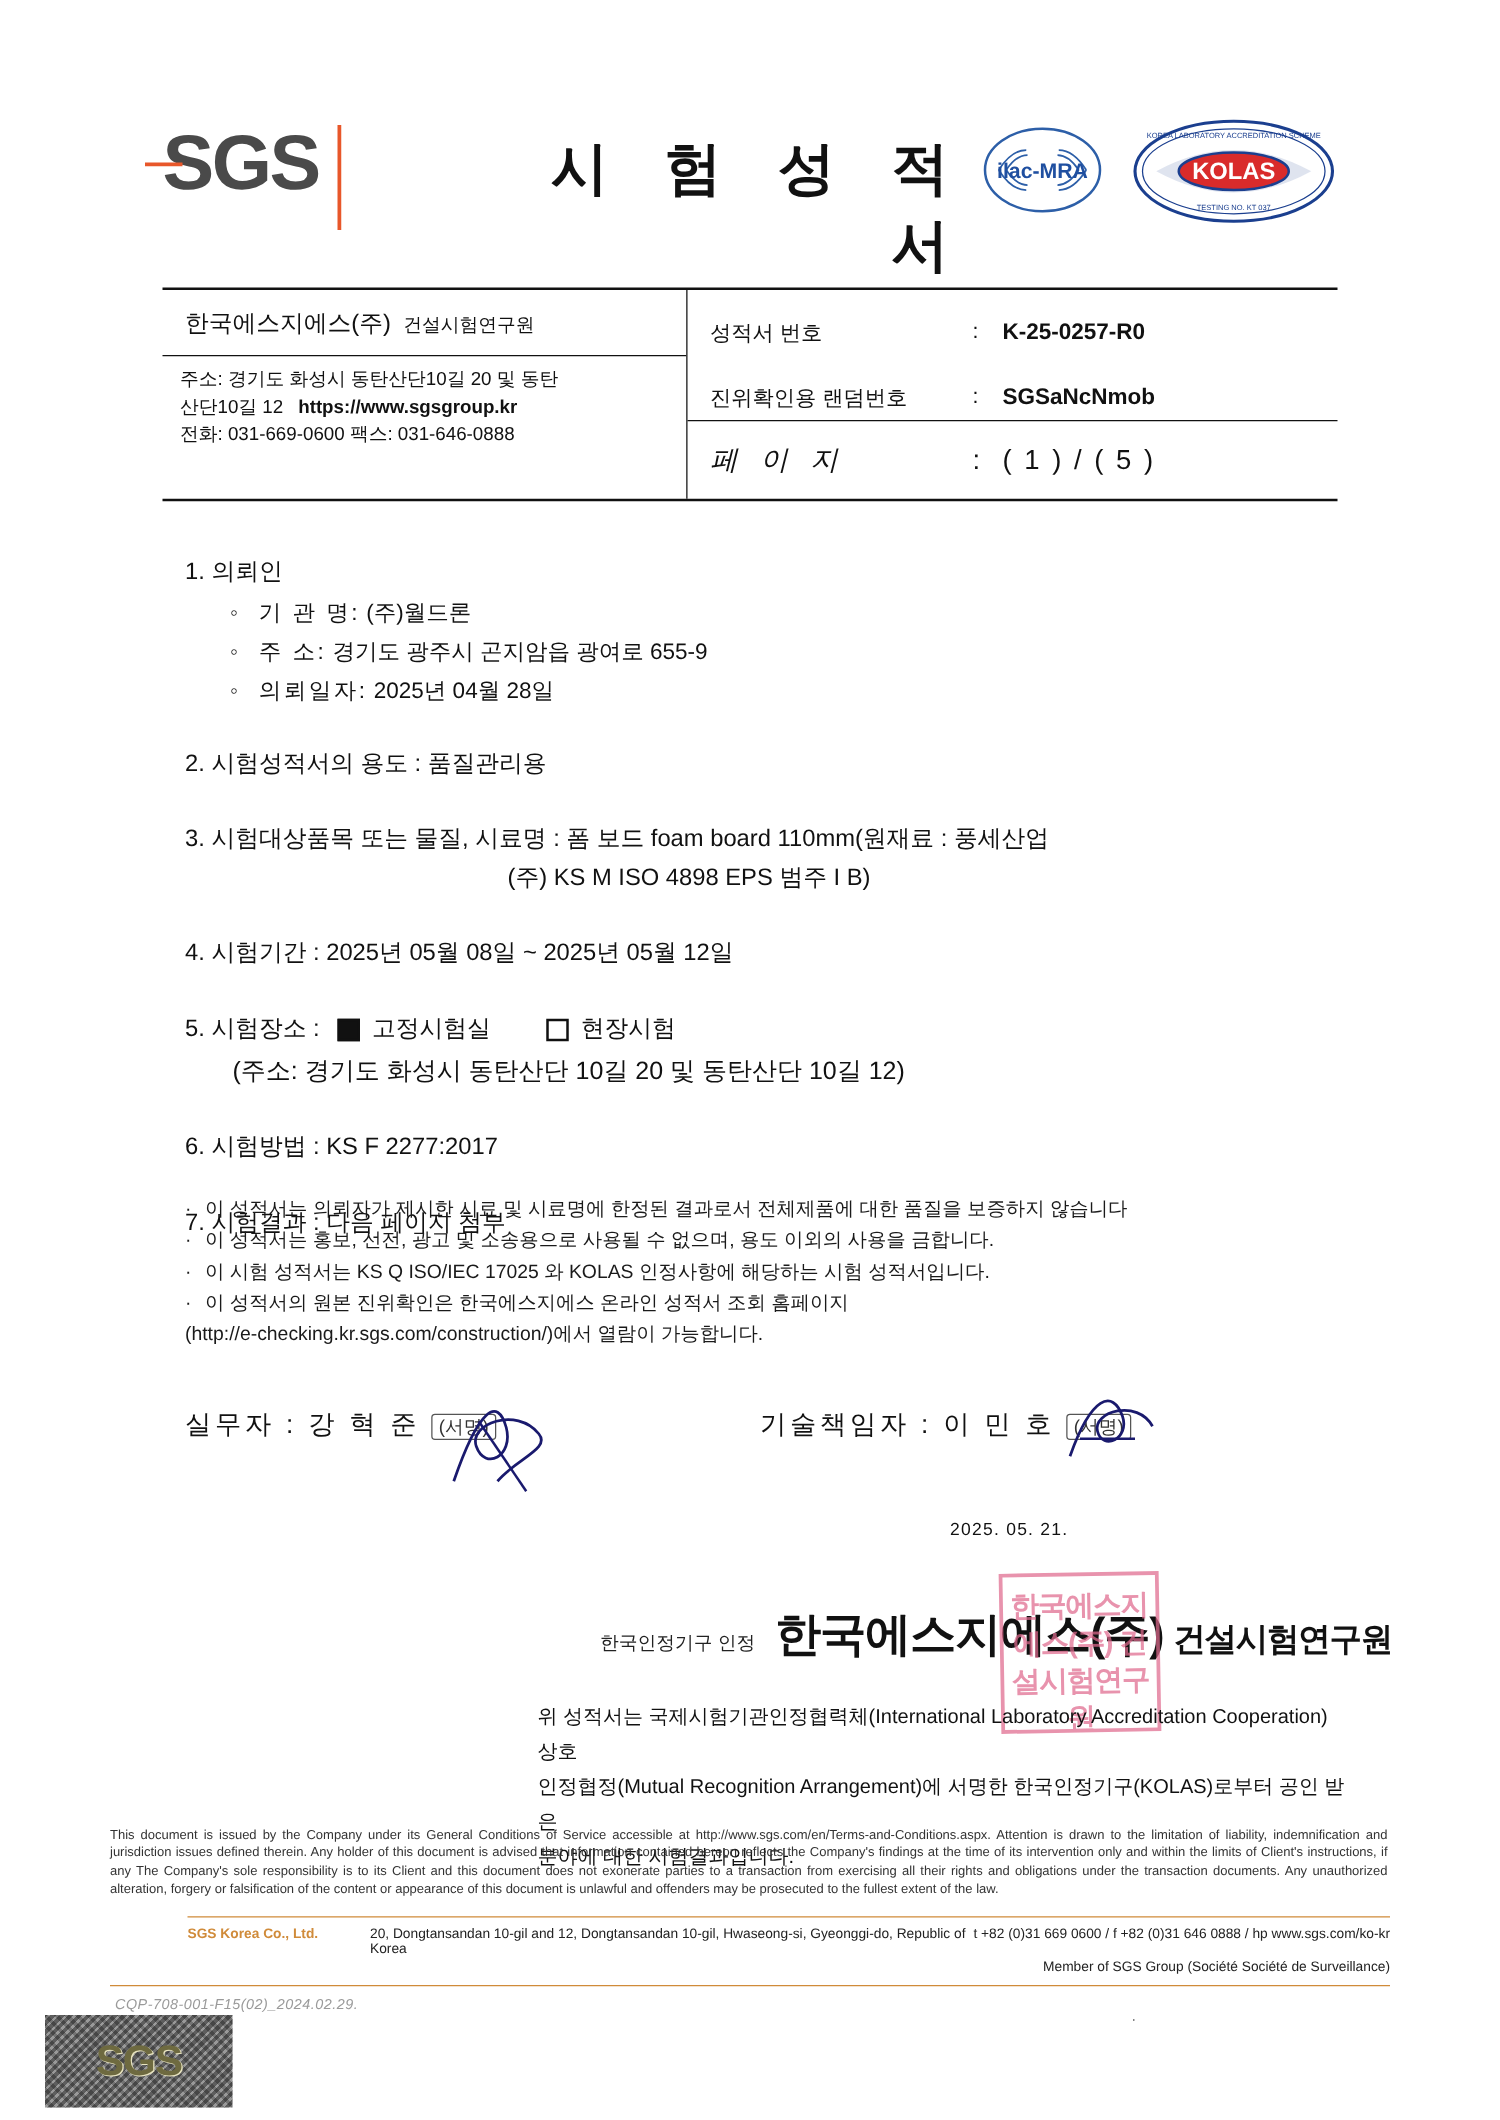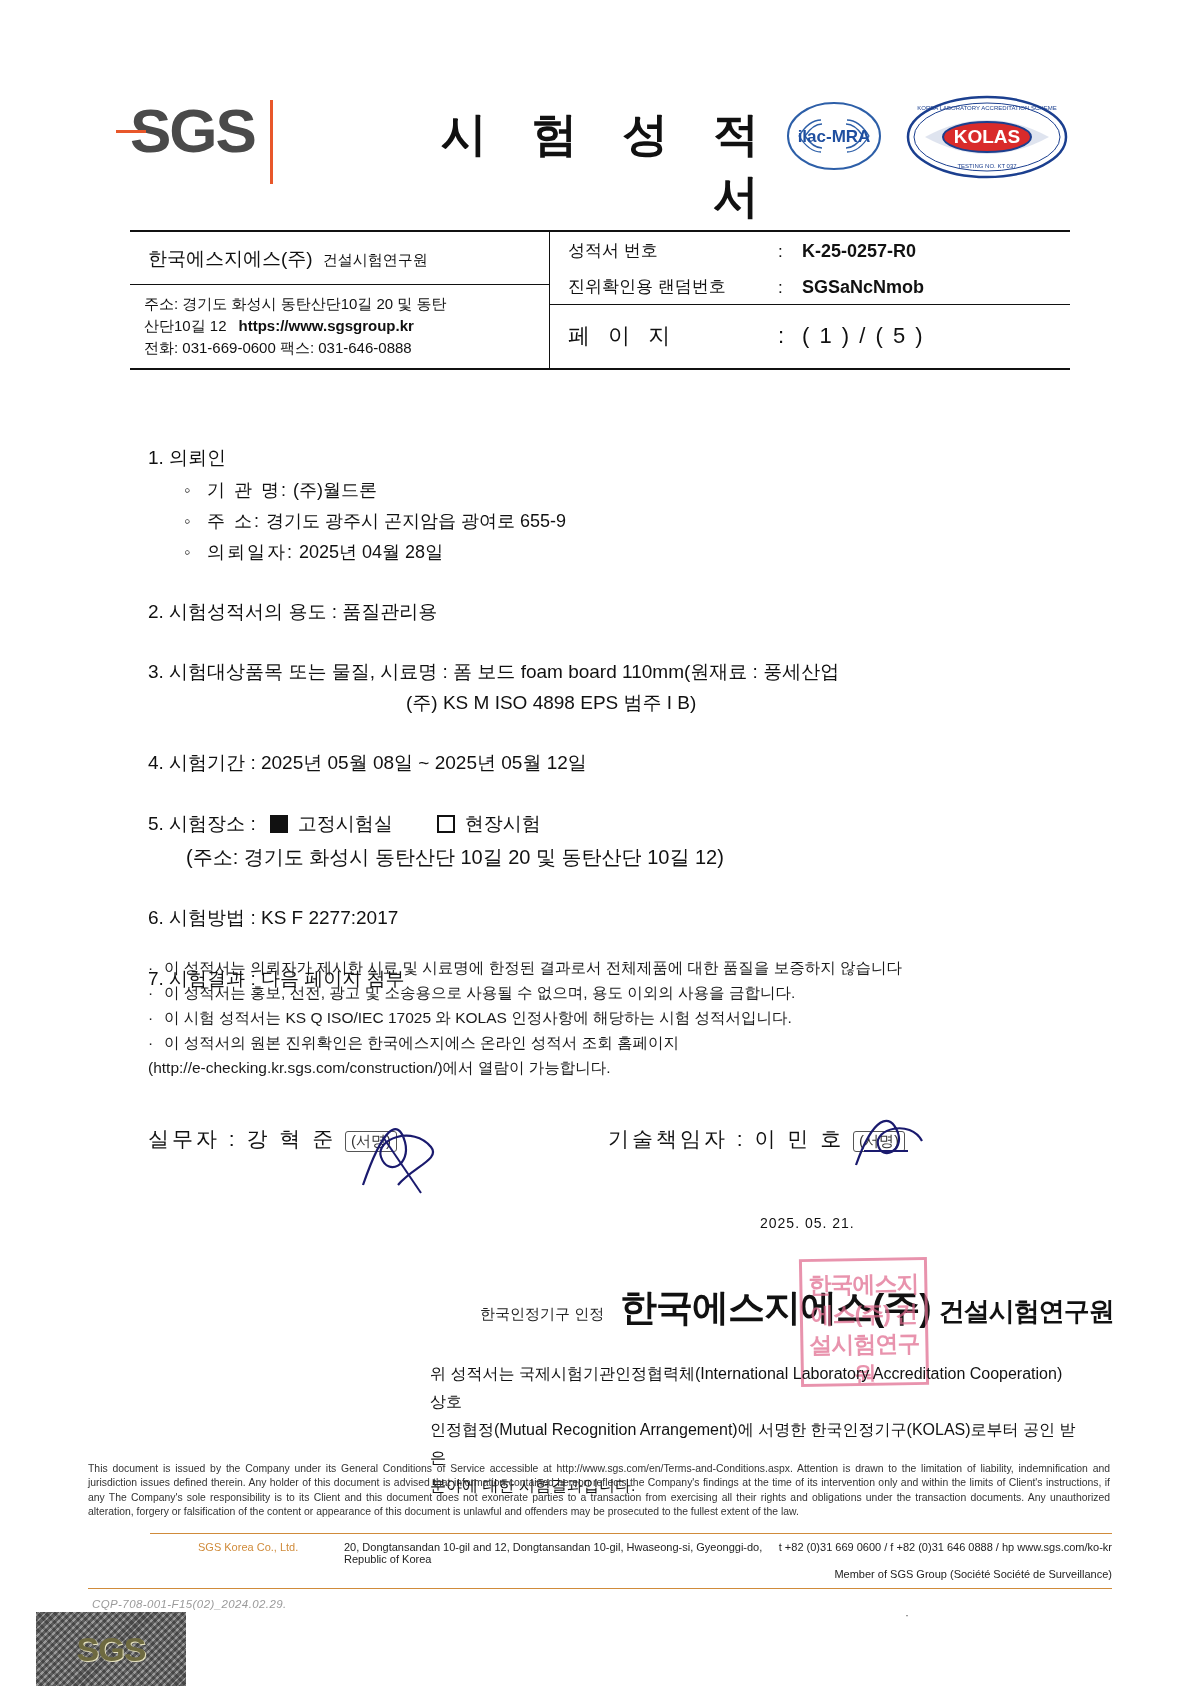--- a/index.html
+++ b/index.html
@@ -126,38 +126,39 @@
     font-weight: 700;
     margin-left: 12px;
   }
   .info-right {
     flex: 1;
     box-sizing: border-box;
     position: relative;
   }
   .info-right .row {
     display: flex;
-    align-items: flex-end;
+    align-items: flex-start;
     font-size: 17px;
     padding: 7px 0 6px 18px;
+    margin-top: 16px;
   }
   .info-right .row .lbl { width: 210px; }
   .info-right .row .colon { width: 24px; }
   .info-right .row .val { font-weight: 700; font-size: 18px; }
   .info-right .divider {
     border-bottom: 1px solid #111;
     margin: 0;
   }
   .info-right .page-row {
     display: flex;
     align-items: center;
     font-size: 22px;
     padding: 16px 0 16px 18px;
   }
-  .info-right .page-row .lbl { width: 210px; letter-spacing: 6px;}
+  .info-right .page-row .lbl { width: 210px; letter-spacing: 6px; font-style: italic;}
   .info-right .page-row .colon { width: 24px; }
   .info-right .page-row .val { letter-spacing: 2px; }
 
   
   .body-block {
     position: absolute;
     left: 148px;
     top: 400px;
     width: 930px;
     font-size: 19px;
@@ -332,23 +333,22 @@
     left: 150px;
     top: 1541px;
     width: 962px;
     display: flex;
     align-items: baseline;
     font-size: 11px;
     color: #222;
   }
   .footer-row .ko {
     color: #d08b3a;
-    font-weight: 400;
+    font-weight: 700;
     width: 146px;
-    margin-left: 48px;
   }
   .footer-row .addr { flex: 1; }
   .footer-row .tel { text-align: right; }
   .footer-member {
     position: absolute;
     right: 88px;
     top: 1568px;
     font-size: 11px;
     color: #222;
   }

